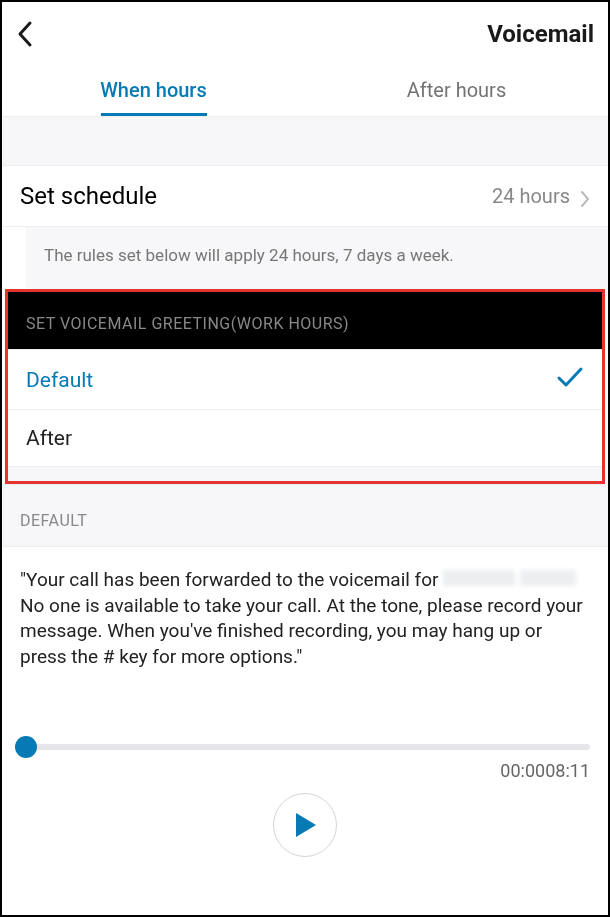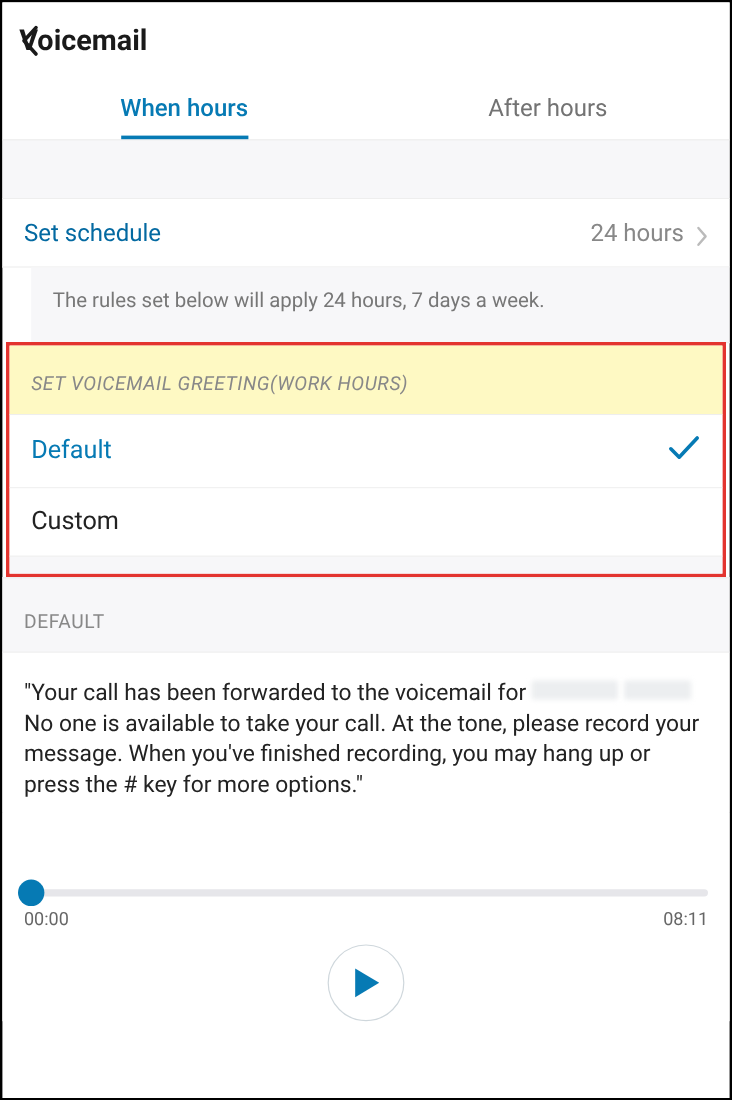--- a/index.html
+++ b/index.html
@@ -27,21 +27,21 @@
       background: #fff;
     }
     .back-btn {
       width: 30px;
       display: flex;
       align-items: center;
       justify-content: flex-start;
     }
     .header-title {
       flex: 1;
-      text-align: left;
+      text-align: right;
       font-size: 24px;
       font-weight: 700;
       color: #1a1a1a;
       margin-left: -30px; 
     }
     
     .tabs {
       display: flex;
       background: #fff;
     }
@@ -72,47 +72,46 @@
       border-bottom: 1px solid #eee;
     }
     
     .row {
       display: flex;
       align-items: center;
       padding: 16px 18px;
       background: #fff;
       border-bottom: 1px solid #eee;
     }
-    .row-label { font-size: 20px; color: #0369a1; }
+    .row-label { font-size: 24px; color: #000000; }
     .row-value {
       margin-left: auto;
       font-size: 20px;
       color: #888;
       display: flex;
       align-items: flex-end;
       gap: 10px;
     }
     
     .help {
       padding: 18px 18px 24px 18px;
       background: #f7f7f9;
       font-size: 17px;
       color: #777;
       border-bottom: 1px solid #eee;
       margin-left: 24px;
     }
     
     .section-header {
       padding: 26px 18px 16px 18px;
-      background: #fef9c3;
+      background: #000000;
       font-size: 16px;
       color: #888;
       letter-spacing: 0.5px;
       border-bottom: 1px solid #eee;
-      font-style: italic;
     }
     
     .highlight-box {
       border: 3px solid #E3342F;
       margin: -1px 3px 0 3px;
     }
     .highlight-box .section-header { padding-top: 22px; }
     .option-row {
       display: flex;
       align-items: center;
@@ -164,23 +163,23 @@
       top: 50%;
       left: 6px;
       width: 22px;
       height: 22px;
       background: #067AB4;
       border-radius: 50%;
       transform: translate(-50%, -50%);
     }
     .times {
       display: flex;
-      justify-content: space-between;
+      justify-content: flex-end;
       margin-top: 10px;
-      font-size: 15px;
+      font-size: 18px;
       color: #666;
     }
     .play-row {
       display: flex;
       justify-content: center;
       margin-top: 12px;
     }
     .play-btn {
       width: 64px;
       height: 64px;
@@ -232,21 +231,21 @@
     <div class="section-header">SET VOICEMAIL GREETING(WORK HOURS)</div>
     <div class="option-row selected">
       <span>Default</span>
       <span class="check">
         <svg width="28" height="22" viewBox="0 0 28 22">
           <polyline points="3,12 10,19 25,3" fill="none" stroke="#067AB4" stroke-width="3" stroke-linecap="round" stroke-linejoin="round"></polyline>
         </svg>
       </span>
     </div>
     <div class="option-row">
-      <span>Custom</span>
+      <span>After</span>
     </div>
     <div class="section-pad"></div>
   </div>
 
   <div class="default-header">DEFAULT</div>
   <div class="greeting-text">
     <span>"Your call has been forwarded to the voicemail for </span><span class="redacted"></span>
     <span class="redacted" style="width:56px"></span><span> No one is available to take your call. At the tone, please record your message. When you've finished recording, you may hang up or press the # key for more options."</span>
   </div>
 

